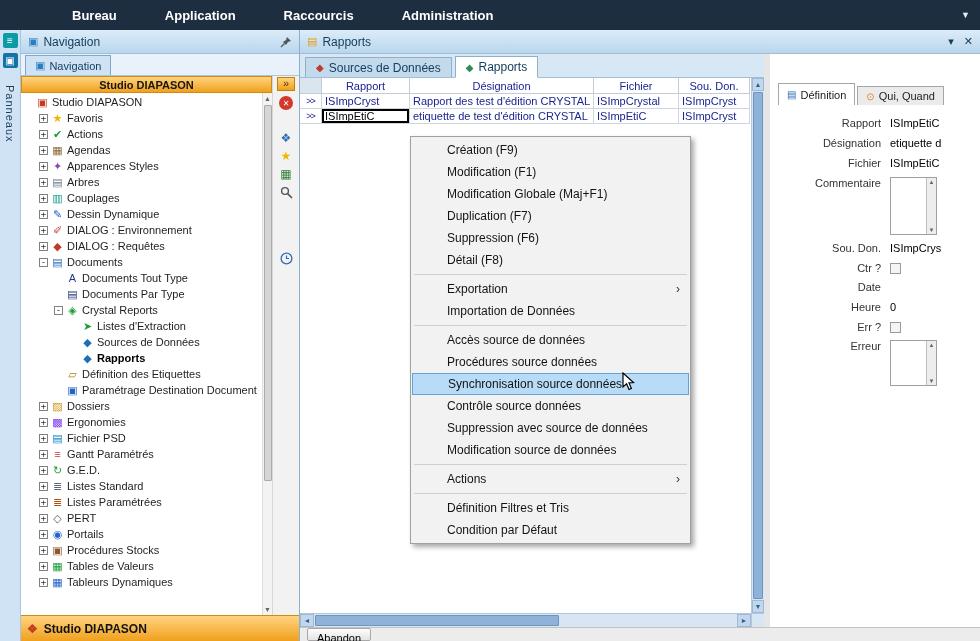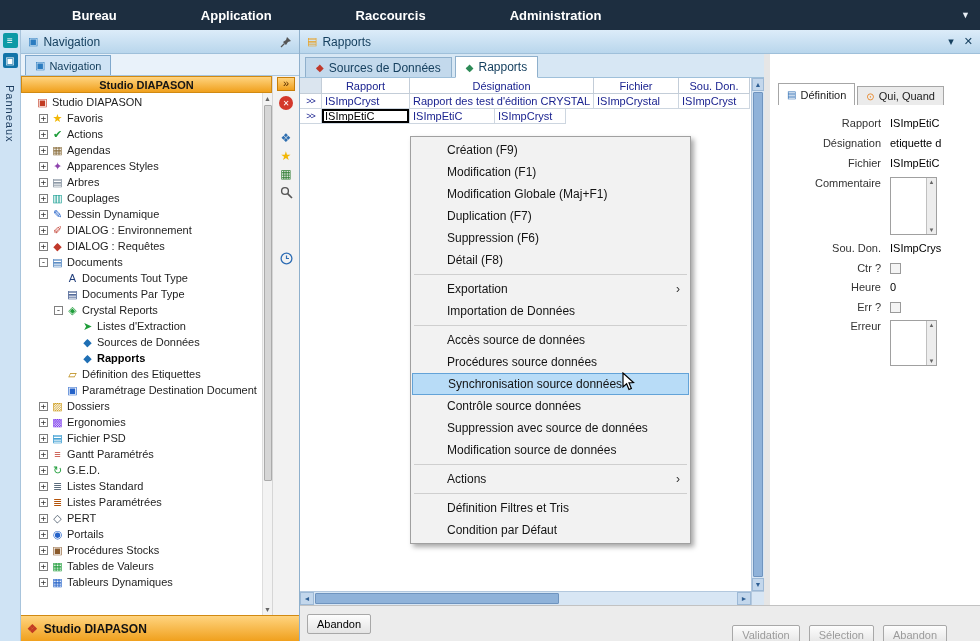--- a/index.html
+++ b/index.html
@@ -3,21 +3,21 @@
 <meta charset="utf-8">
 <style>
 *{margin:0;padding:0;box-sizing:border-box;}
 html,body{width:980px;height:641px;overflow:hidden;}
 body{font-family:"Liberation Sans",sans-serif;background:#fff;}
 .app{position:relative;width:980px;height:641px;background:#e8eef4;overflow:hidden;}
 
 
 .menubar{height:30px;background:#1d2e40;display:flex;align-items:center;color:#fff;}
 .menubar-items{display:flex;align-items:center;}
-.menu-item{font-weight:bold;font-size:13px;padding:0 42px;cursor:default;white-space:nowrap;}
+.menu-item{font-weight:bold;font-size:13px;padding:0 24px;cursor:default;white-space:nowrap;}
 .menu-item:first-child{padding-left:72px;}
 .win-chevron{margin-left:auto;margin-right:10px;font-size:9px;color:#e8eef4;}
 
 
 .workspace{display:flex;height:611px;}
 
 
 .left-strip{width:21px;background:#cfe3f4;border-right:1px solid #a8c4dc;display:flex;flex-direction:column;align-items:center;padding-top:3px;flex:none;}
 .strip-icon{width:15px;height:15px;border-radius:2px;background:#0c9aa6;color:#fff;font-size:10px;line-height:15px;text-align:center;margin-bottom:5px;cursor:default;}
 .strip-icon.second{background:#1273a8;}
@@ -88,21 +88,21 @@
 .detail-fields{padding:12px 2px 0 0;font-size:11px;flex:1;overflow:hidden;}
 .field-row{display:flex;margin-bottom:7px;align-items:flex-start;}
 .field-label{width:120px;text-align:right;padding-right:9px;color:#333;flex:none;}
 .field-value{color:#000;min-height:13px;white-space:nowrap;overflow:hidden;max-width:80px;}
 .field-box{width:47px;border:1px solid #a0a0a0;background:#fff;display:flex;}
 .box-main{flex:1;}
 .box-arrows{width:10px;background:#ededed;border-left:1px solid #c0c0c0;display:flex;flex-direction:column;justify-content:space-between;align-items:center;font-size:6px;color:#666;padding:1px 0;cursor:default;}
 .field-check{width:11px;height:11px;border:1px solid #9a9a9a;background:#f4f4f4;margin-top:1px;}
 
 
-.bottom-bar{height:36px;background:#ececec;border-top:1px solid #c2c2c2;display:flex;align-items:center;padding:0 7px;flex:none;}
+.bottom-bar{height:14px;background:#ececec;border-top:1px solid #c2c2c2;display:flex;padding:0 7px;flex:none;}
 .btn{font-size:11px;padding:3px 9px;background:linear-gradient(#fdfdfd,#e4e4e4);border:1px solid #a8a8a8;border-radius:2px;color:#000;font-family:"Liberation Sans",sans-serif;cursor:default;}
 .right-btns{margin-left:auto;display:flex;gap:9px;margin-right:26px;}
 .btn.disabled{color:#9b9b9b;margin-top:22px;}
 
 
 .context-menu{position:absolute;left:410px;top:136px;width:281px;background:#f2f2f2;border:1px solid #a0a0a0;box-shadow:3px 3px 5px rgba(0,0,0,.35);padding:2px 0;z-index:50;font-size:12px;color:#141414;}
 .cmenu-item{height:22px;line-height:22px;padding-left:36px;position:relative;white-space:nowrap;cursor:default;}
 .cmenu-item.highlighted{background:#b8dcf7;border:1px solid #63a3d8;height:22px;line-height:20px;margin:0 1px;padding-left:35px;}
 .submenu-arrow{position:absolute;right:10px;top:0;font-size:12px;color:#333;}
 .menu-sep{height:1px;background:#cfcfcf;margin:3px 3px;}
@@ -381,20 +381,21 @@
                   <div class="grid-row">
                     <div class="gr-cell marker" style="width: 22px;">&gt;&gt;</div>
                     <div class="gr-cell" style="width: 88px;">ISImpCryst</div>
                     <div class="gr-cell" style="width: 184px;">Rapport des test d'édition CRYSTAL</div>
                     <div class="gr-cell" style="width: 85px; text-align: center;">ISImpCrystal</div>
                     <div class="gr-cell" style="width: 71px;">ISImpCryst</div>
                   </div>
                   <div class="grid-row">
                     <div class="gr-cell marker" style="width: 22px;">&gt;&gt;</div>
                     <div class="gr-cell focused" style="width: 88px;">ISImpEtiC</div>
+                    <div class="gr-cell" style="width: 184px;">etiquette de test d'édition CRYSTAL</div>
                     <div class="gr-cell" style="width: 85px;">ISImpEtiC</div>
                     <div class="gr-cell" style="width: 71px;">ISImpCryst</div>
                   </div>
                 </div>
             </div>
             <div class="v-scrollbar">
               <div class="vsb-btn">▲</div>
               <div class="vsb-thumb"></div>
               <div class="vsb-btn">▼</div>
             </div>
@@ -443,20 +444,24 @@
                   </div>
                 </div>
               </div>
               <div class="field-row">
                 <div class="field-label">Sou. Don.</div>
                 <div class="field-value">ISImpCrys</div>
               </div>
               <div class="field-row">
                 <div class="field-label">Ctr ?</div>
                 <div class="field-check"></div>
+              </div>
+              <div class="field-row">
+                <div class="field-label">Date</div>
+                <div class="field-value"></div>
               </div>
               <div class="field-row">
                 <div class="field-label">Heure</div>
                 <div class="field-value">0</div>
               </div>
               <div class="field-row">
                 <div class="field-label">Err ?</div>
                 <div class="field-check"></div>
               </div>
               <div class="field-row">

